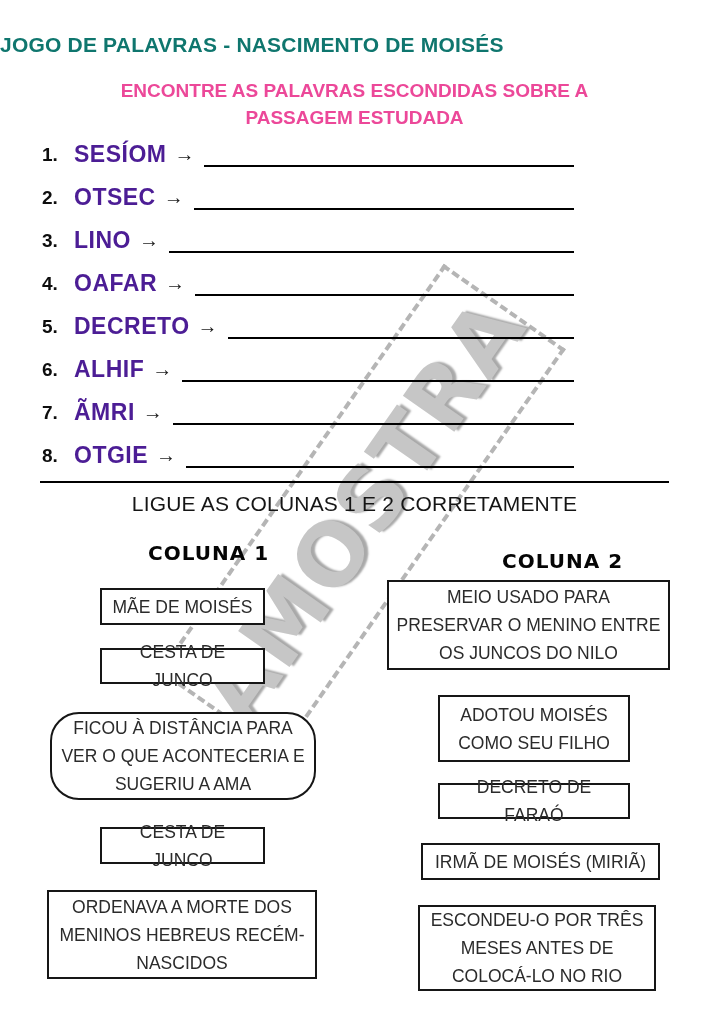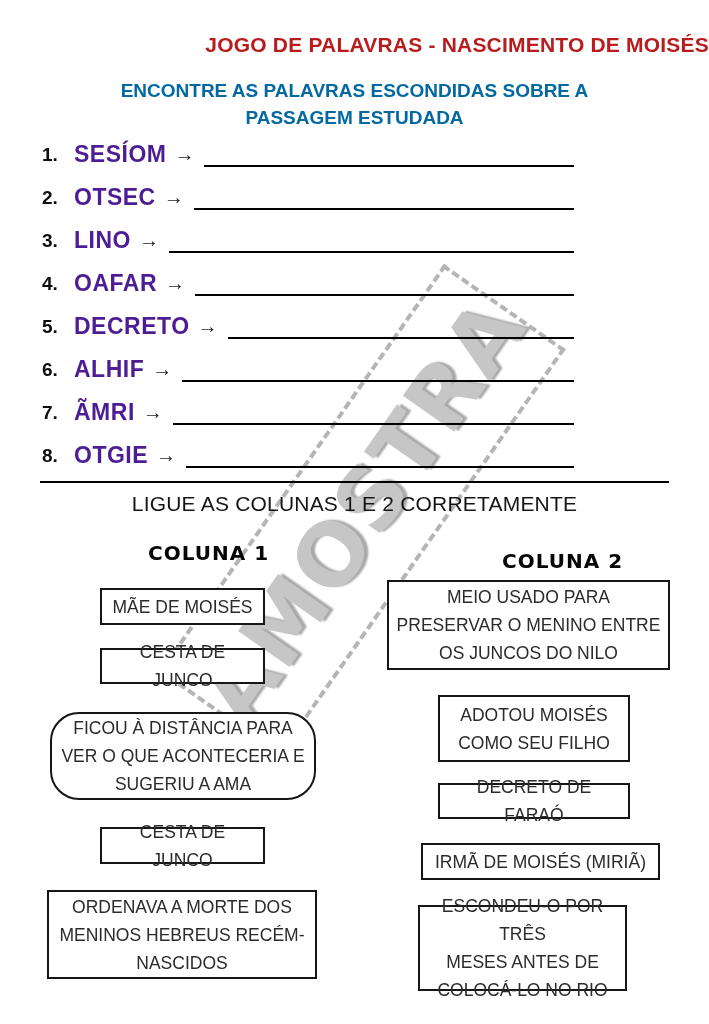--- a/index.html
+++ b/index.html
@@ -32,31 +32,30 @@
     text-shadow:3px 3px 2px #a9a9a9;
     white-space:nowrap;
     user-select:none;
   }
 
   .layer{position:absolute;inset:0;z-index:1;}
 
   
   .title{
     position:absolute;top:33px;left:0;right:0;
-    text-align:right;
+    text-align:left;
     font-size:21px;font-weight:bold;
     letter-spacing:.2px;
-    color:#b91c1c;
-    padding-left:20px;
+    color:#0f766e;
   }
   .subtitle{
     position:absolute;top:77px;left:0;right:0;
     text-align:center;
     font-size:19px;font-weight:bold;
-    color:#0369a1;
+    color:#ec4899;
     line-height:27px;
   }
 
   
   .logo{
     position:absolute;top:138px;left:592px;width:92px;
     color:#9e9e9e;text-align:left;line-height:1;
     font-family:"DejaVu Sans",sans-serif;
   }
   .logo .profe{
@@ -147,21 +146,21 @@
   .c1b1{left:100px;top:588px;width:165px;height:37px;}
   .c1b2{left:100px;top:648px;width:165px;height:36px;}
   .c1b3{left:50px; top:712px;width:266px;height:88px;border-radius:29px;}
   .c1b4{left:100px;top:827px;width:165px;height:37px;}
   .c1b5{left:47px; top:890px;width:270px;height:89px;}
   
   .c2b1{left:387px;top:580px;width:283px;height:90px;}
   .c2b2{left:438px;top:695px;width:192px;height:67px;}
   .c2b3{left:438px;top:783px;width:192px;height:36px;}
   .c2b4{left:421px;top:843px;width:239px;height:37px;}
-  .c2b5{left:418px;top:905px;width:209px;height:86px;}
+  .c2b5{left:418px;top:905px;width:238px;height:86px;}
 </style>
 </head>
 <body>
 
 <div class="page">
 
   <div class="watermark">
     <span class="wm-text">AMOSTRA</span>
   </div>
 

